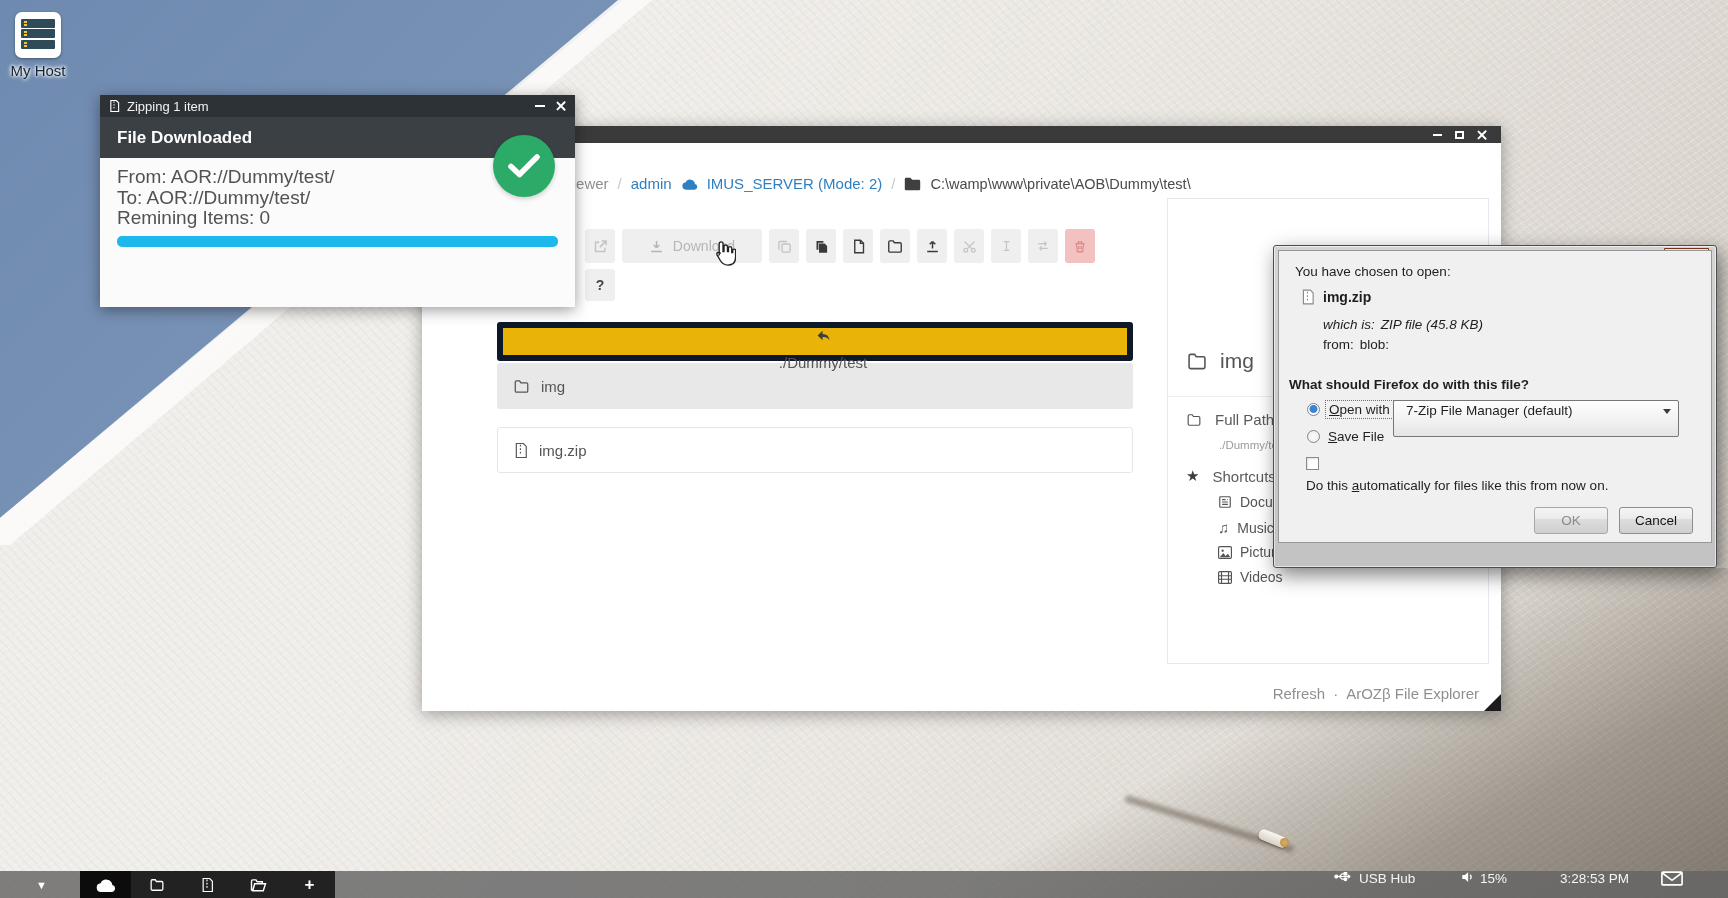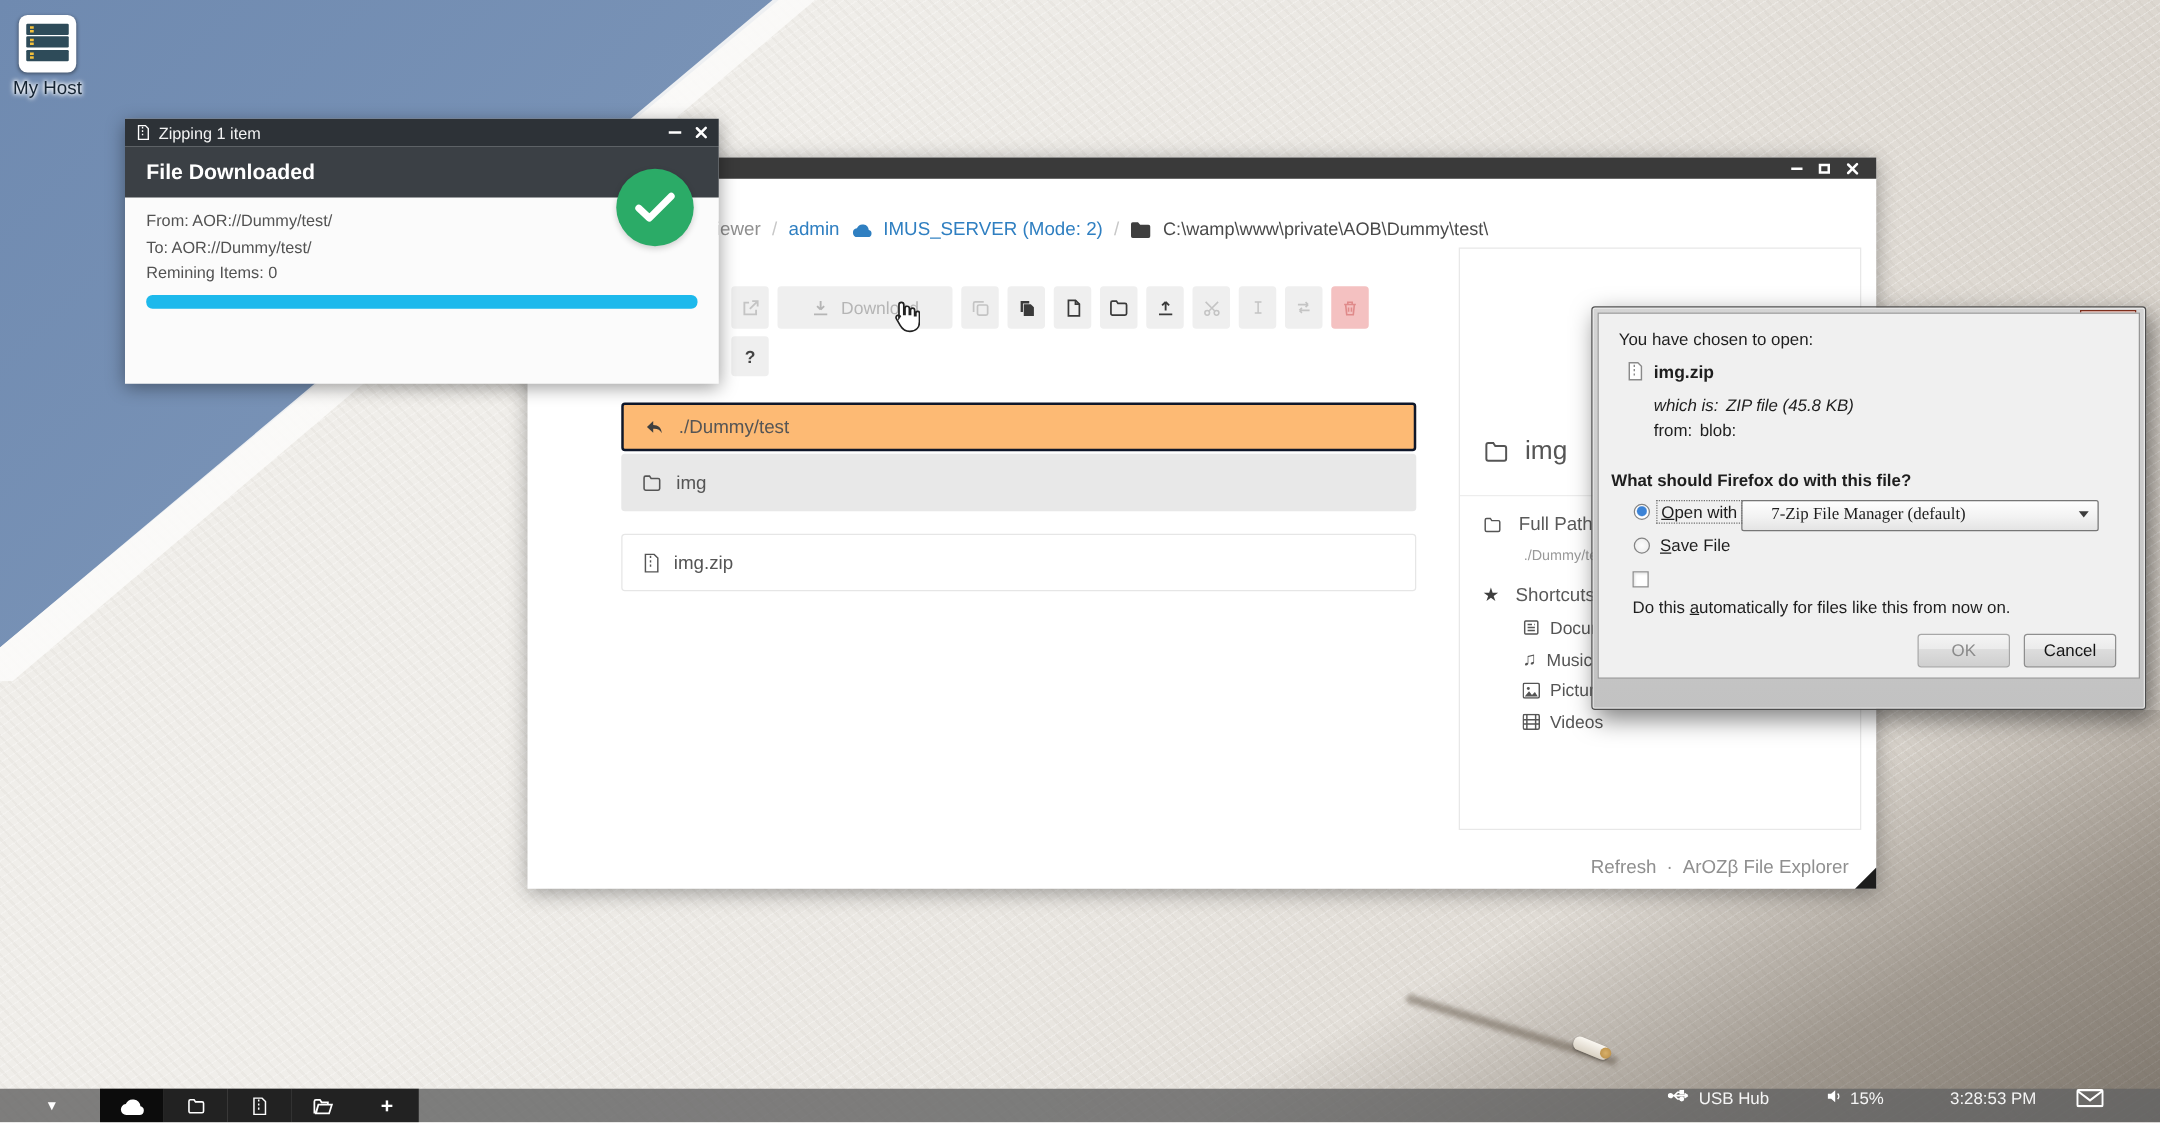--- a/index.html
+++ b/index.html
@@ -64,21 +64,21 @@
   .tb-btn.en { color:#3a3a3a; cursor:pointer; }
   .tb-btn.download { width:140px; gap:9px; font-size:14px; color:#b5b5b5; }
   .tb-btn.trash { background:#f4c1c1; color:#e08a8a; }
   .tb-help { position:absolute; left:163px; top:143px; width:30px; height:32px;
     background:#efefef; border-radius:3px; display:flex; align-items:center;
     justify-content:center; font-size:14px; font-weight:bold; color:#444; }
 
   .filelist { position:absolute; left:75px; top:196px; width:636px; }
   .frow { display:flex; align-items:center; gap:11px; padding-left:16px; font-size:15px;
     color:#555; border-radius:3px; cursor:pointer; }
-  .frow.back { height:39px; border:2px solid #0f172a; background:#fdba74; margin-bottom:2px; }
+  .frow.back { height:39px; border:6px solid #0f172a; background:#eab308; margin-bottom:2px;flex-direction:column; }
   .frow.sel { height:46px; background:#e8e8e8; margin-top:1px; }
   .frow.plain { height:46px; border:1px solid #e6e6e6; background:#fff; margin-top:18px; }
   .frow svg { flex:0 0 auto; }
 
   .sidepanel { position:absolute; left:745px; top:72px; width:322px; height:466px;
     border:1px solid #e8e8e8; background:#fff; }
   .sp-title { position:absolute; left:18px; top:150px; display:flex; align-items:center;
     gap:12px; font-size:21px; color:#555; }
   .sp-div { position:absolute; left:0; top:197px; width:100%; border-top:1px solid #ededed; }
   .sp-row { position:absolute; left:18px; display:flex; align-items:center; gap:13px;
@@ -96,21 +96,21 @@
 
   
   .zipwin { position:absolute; left:100px; top:95px; width:475px; height:212px;
     background:#fbfbfb; box-shadow:0 3px 14px rgba(0,0,0,.4); z-index:30; }
   .zw-titlebar { height:22px; background:#2d3237; display:flex; align-items:center;
     padding:0 9px; gap:7px; }
   .zw-title { color:#f2f2f2; font-size:13px; flex:1; }
   .zw-titlebar .g-min { width:10px; margin-right:4px; }
   .zw-header { height:41px; background:#3b4045; color:#fff; font-size:17px; font-weight:600;
     line-height:41px; padding-left:17px; }
-  .zw-body { padding:9px 17px 0; font-size:13px; color:#525252; line-height:20.5px; }
+  .zw-body { padding:9px 17px 0; font-size:19px; color:#525252; line-height:20.5px; }
   .zw-progress { margin-top:7px; height:11px; border-radius:5px; background:#1db9ec; }
   .zw-check { position:absolute; left:393px; top:40px; width:62px; height:62px;
     border-radius:50%; background:#2bab67; display:flex; align-items:center;
     justify-content:center; box-shadow:0 2px 5px rgba(0,0,0,.18); }
 
   
   .ffdlg { position:absolute; left:1273px; top:245px; width:444px; height:323px; z-index:40;
     background:linear-gradient(#d4d4d4,#c2c2c2); border:1px solid #4e4e4e; border-radius:3px;
     box-shadow:inset 0 0 0 1px rgba(255,255,255,.55), 4px 7px 20px rgba(0,0,0,.5);
     padding:4px; }
@@ -122,23 +122,23 @@
   .ff-close svg { width:9px; height:9px; }
   .ff-body { position:relative; background:#f0f0f0; border:1px solid #979797;
     height:293px; font-size:13.5px; color:#1e1e1e; }
   .ff-abs { position:absolute; white-space:nowrap; }
   .ff-bold { font-weight:bold; }
   .radio { width:13px; height:13px; border-radius:50%; border:1px solid #848484;
     background:radial-gradient(#fdfdfd,#e9e9e9); display:inline-block; }
   .radio.on { background:radial-gradient(circle at 50% 45%, #3c83d6 0 3.5px, #fff 4.5px); }
   .focus-dotted { outline:1px dotted #707070; padding:1px 3px; }
   .u { text-decoration:underline; }
-  .ff-select { position:absolute; left:114px; top:149px; width:286px; height:25px;
+  .ff-select { position:absolute; left:114px; top:149px; width:286px; height:37px;
     background:linear-gradient(#fefefe,#f2f2f2 55%,#e4e4e4); border:1px solid #767676;
-    border-radius:2px; font-size:13.5px; line-height:19px; padding-left:23px; cursor:pointer;font-family:Liberation Serif, serif; }
+    border-radius:2px; font-size:13.5px; line-height:19px; padding-left:12px; cursor:pointer; }
   .ff-select .arr { position:absolute; right:7px; top:8px; width:0; height:0;
     border-left:4px solid transparent; border-right:4px solid transparent;
     border-top:5px solid #3c3c3c; }
   .checkbox { width:13px; height:13px; border:1px solid #8a8a8a; background:#fff;
     box-shadow:inset 1px 1px 2px rgba(0,0,0,.12); display:inline-block; }
   .ff-btn { position:absolute; top:256px; width:74px; height:27px; border-radius:3px;
     border:1px solid #8e8e8e; font-size:13.5px; text-align:center; line-height:25px;
     background:linear-gradient(#f4f4f4,#ebebeb 45%,#dddddd 46%,#cfcfcf); cursor:pointer; }
   .ff-btn.ok { left:255px; color:#8a8a8a; border-color:#a7a7a7; }
   .ff-btn.cancel { left:340px; color:#151515; }

